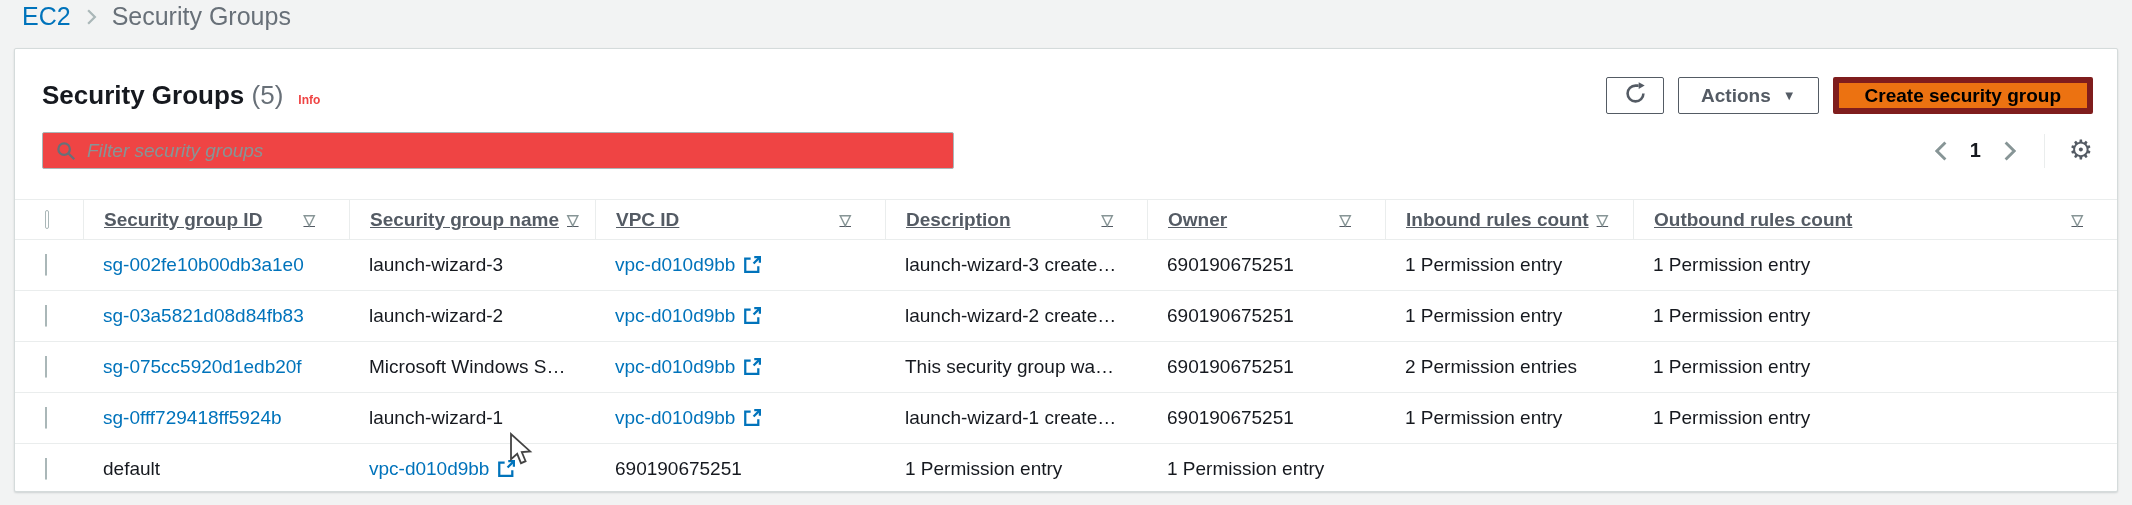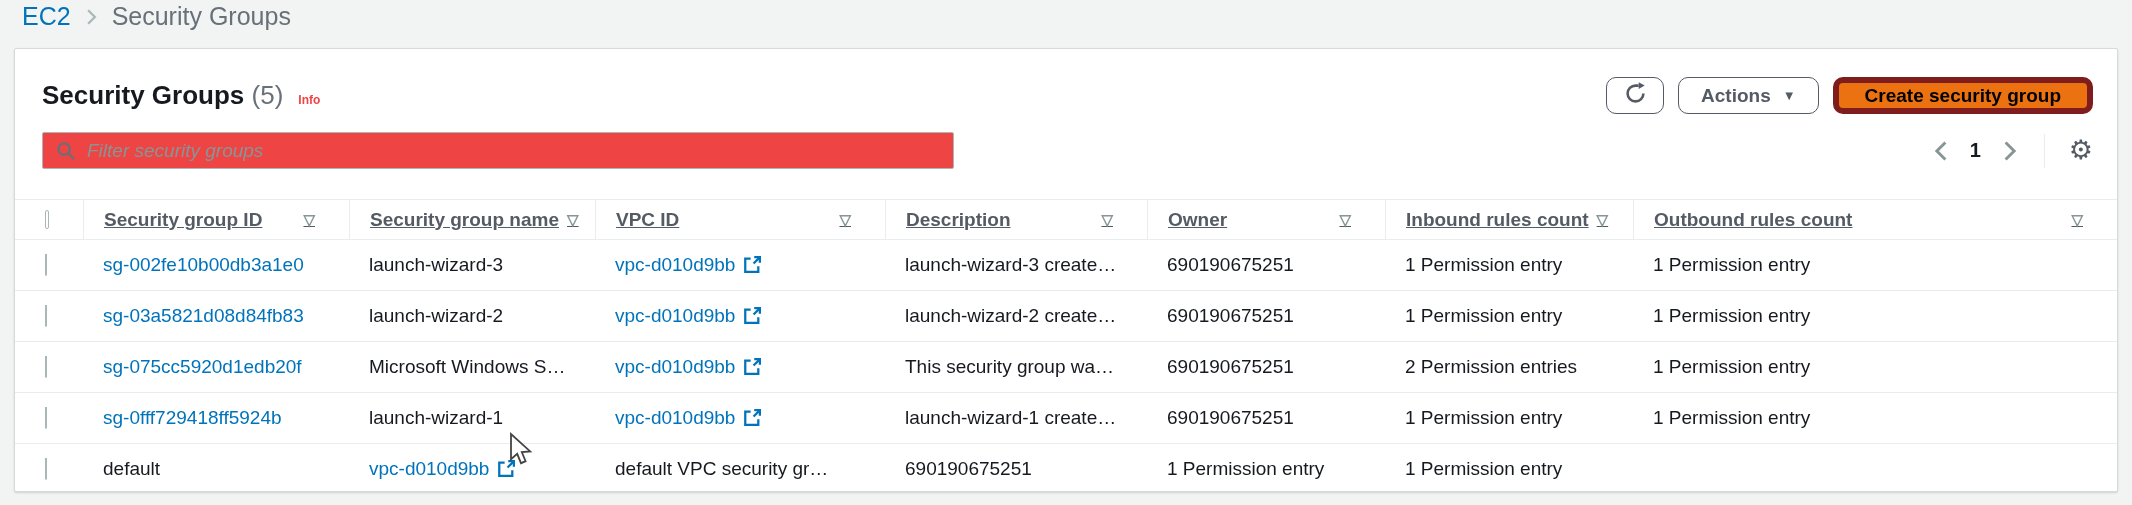--- a/index.html
+++ b/index.html
@@ -27,21 +27,21 @@
   .panel-header {
     display:flex; align-items:center; justify-content:space-between;
     padding:28px 24px 0 27px;
   }
   .title-wrap { display:flex; align-items:baseline; gap:15px; }
   .page-title { font-size:26px; font-weight:bold; color:#16191f; }
   .title-count { font-weight:400; color:#687078; }
   .info-link { font-size:12px; font-weight:bold; color:#ef4444; text-decoration:none; cursor:pointer; }
   .toolbar { display:flex; align-items:center; gap:14px; }
   .btn {
-    height:37px; border-radius:10px; font-size:19px; font-weight:bold;
+    height:37px; border-radius:2px; font-size:19px; font-weight:bold;
     display:flex; align-items:center; justify-content:center; cursor:pointer;
     font-family:"Liberation Sans", sans-serif;
   }
   .btn-normal { background:#fff; border:1px solid #545b64; color:#545b64; }
   .btn-icon { width:58px; }
   .btn-actions { padding:0 22px; gap:12px; }
   .btn-primary { background:#ec7211; border:6px solid #7f1d1d; color:#000000; padding:0 26px; }
   .caret { font-size:13px; line-height:1; }
   
   .controls {
@@ -266,21 +266,20 @@
     <div class="td first"><span class="checkbox"></span></div>
     <div class="td">default</div>
     <div class="td vpc-cell">
       <a class="link">vpc-d010d9bb</a>
       <svg width="18" height="18" viewBox="0 0 16 16">
         <path d="M13.6 9.2 V14 H2 V2.4 H6.8" fill="none" stroke="#0073bb" stroke-width="2"></path>
         <path d="M9.4 6.6 L14.8 1.2" stroke="#0073bb" stroke-width="2"></path>
         <path d="M10 1 H15 V6" fill="none" stroke="#0073bb" stroke-width="2"></path>
       </svg>
     </div>
-    <div class="td">default VPC security gr…</div>
     <div class="td">690190675251</div>
     <div class="td">1 Permission entry</div>
     <div class="td">1 Permission entry</div>
   </div>
 </div>
   </div>
 </section>
 
 <svg class="cursor-pointer" width="26" height="34" viewBox="0 0 13 17">
   <path d="M1 1 L1 13.6 L4.1 10.9 L6 15.6 L8.3 14.6 L6.4 10 L10.6 9.7 Z" fill="#ffffff" stroke="#444" stroke-width="0.9"></path>

